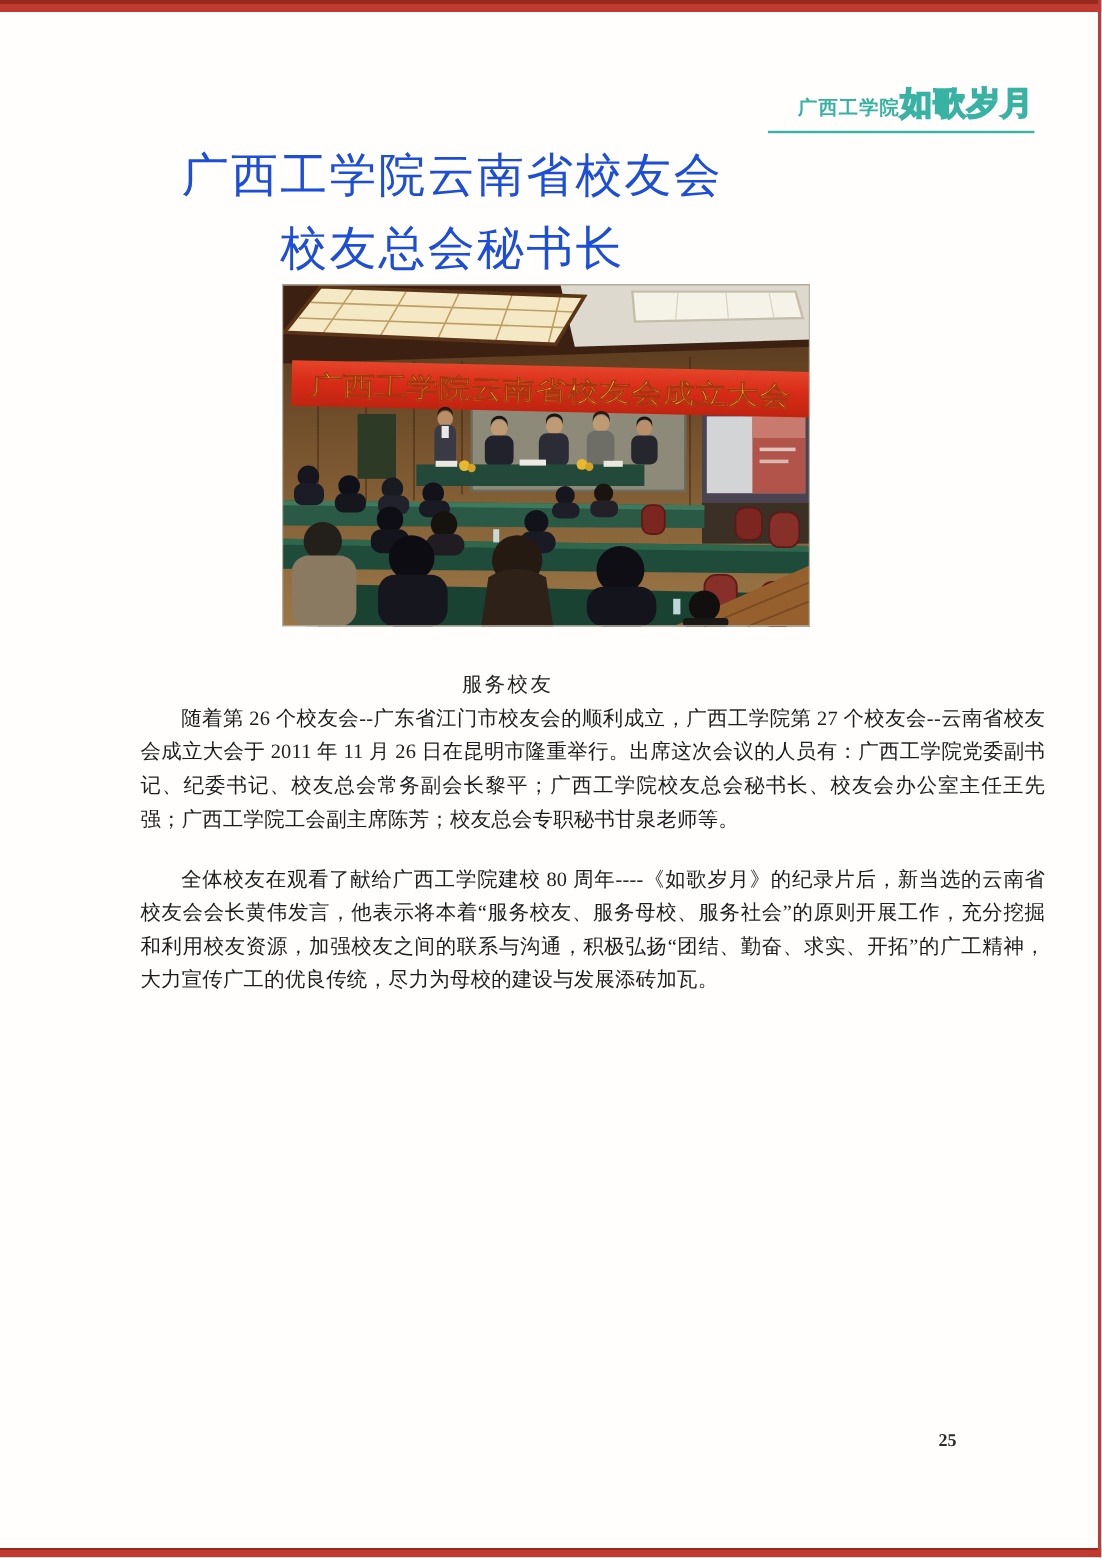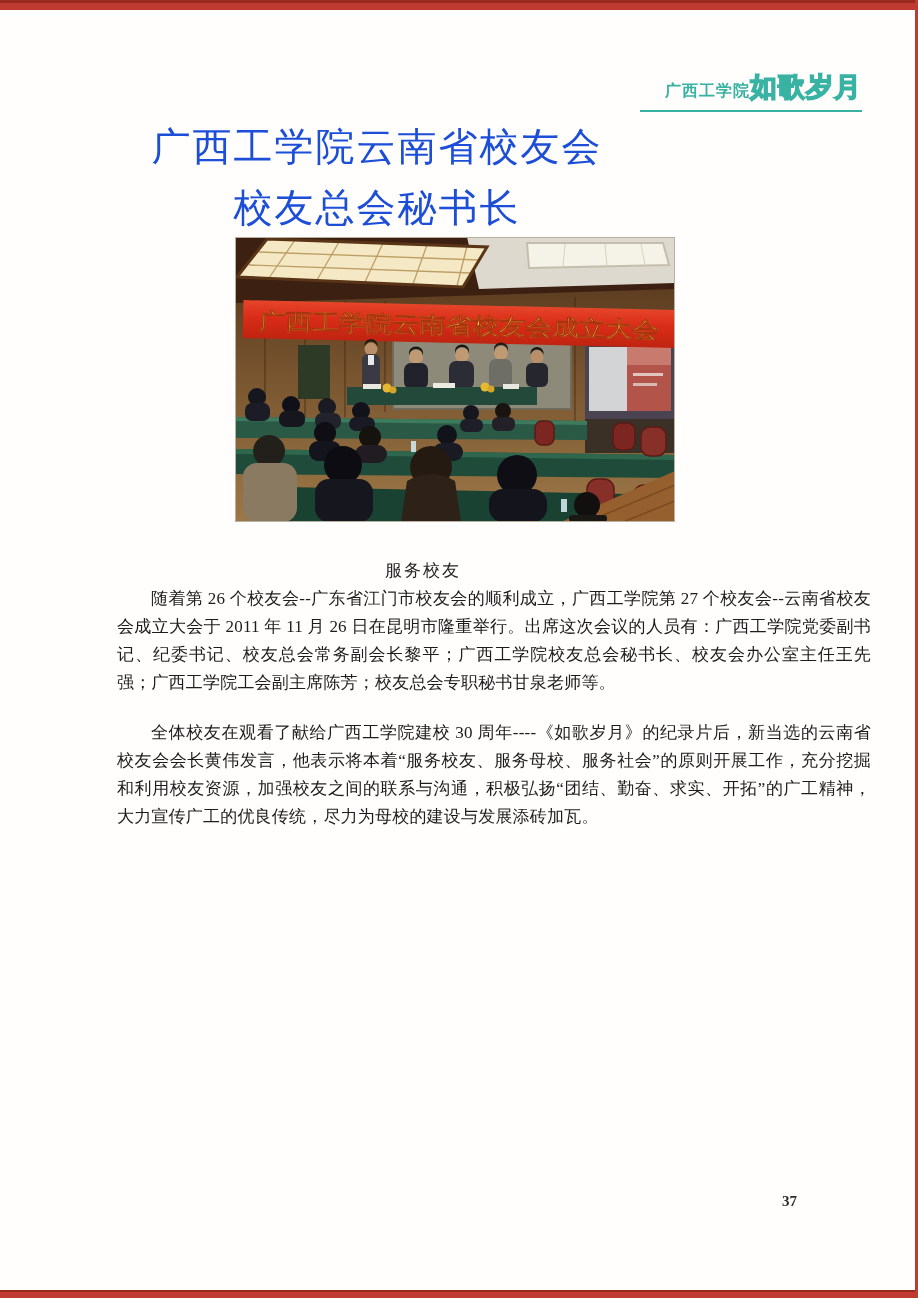--- a/index.html
+++ b/index.html
@@ -218,17 +218,17 @@
       </g>
 
       <rect x="0.5" y="0.5" width="439" height="284" fill="none" stroke="#b8b0a0" stroke-width="1"></rect>
     </svg>
   </figure>
 
   <div class="caption">服务校友</div>
 
   <div class="article">
     <p>随着第 26 个校友会--广东省江门市校友会的顺利成立，广西工学院第 27 个校友会--云南省校友会成立大会于 2011 年 11 月 26 日在昆明市隆重举行。出席这次会议的人员有：广西工学院党委副书记、纪委书记、校友总会常务副会长黎平；广西工学院校友总会秘书长、校友会办公室主任王先强；广西工学院工会副主席陈芳；校友总会专职秘书甘泉老师等。</p>
-    <p>全体校友在观看了献给广西工学院建校 30 周年----《如歌岁月》的纪录片后，新当选的云南省校友会会长黄伟发言，他表示将本着“服务校友、服务母校、服务社会”的原则开展工作，充分挖掘和利用校友资源，加强校友之间的联系与沟通，积极弘扬“团结、勤奋、求实、开拓”的广工精神，大力宣传广工的优良传统，尽力为母校的建设与发展添砖加瓦。</p>
+    <p>全体校友在观看了献给广西工学院建校 80 周年----《如歌岁月》的纪录片后，新当选的云南省校友会会长黄伟发言，他表示将本着“服务校友、服务母校、服务社会”的原则开展工作，充分挖掘和利用校友资源，加强校友之间的联系与沟通，积极弘扬“团结、勤奋、求实、开拓”的广工精神，大力宣传广工的优良传统，尽力为母校的建设与发展添砖加瓦。</p>
   </div>
 
-  <div class="page-number">37</div>
+  <div class="page-number">25</div>
 </div>
 
 </body></html>

